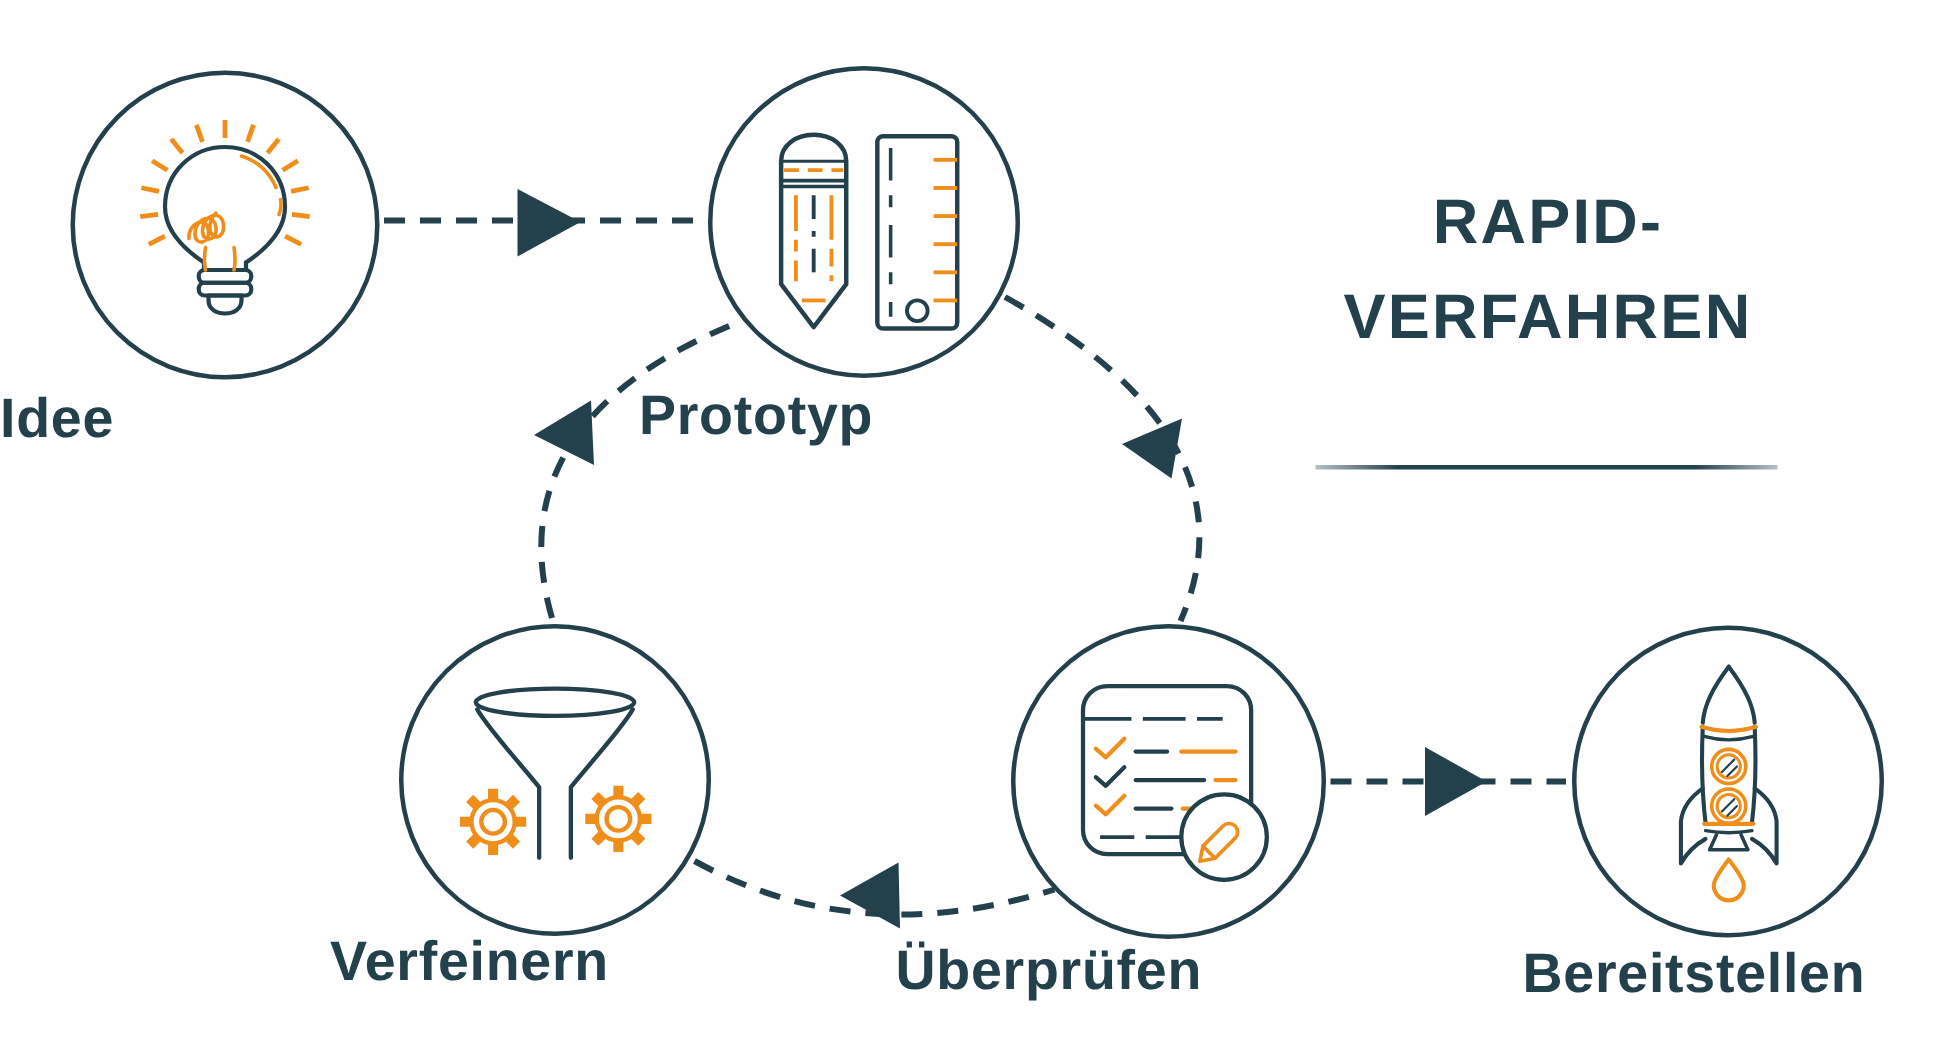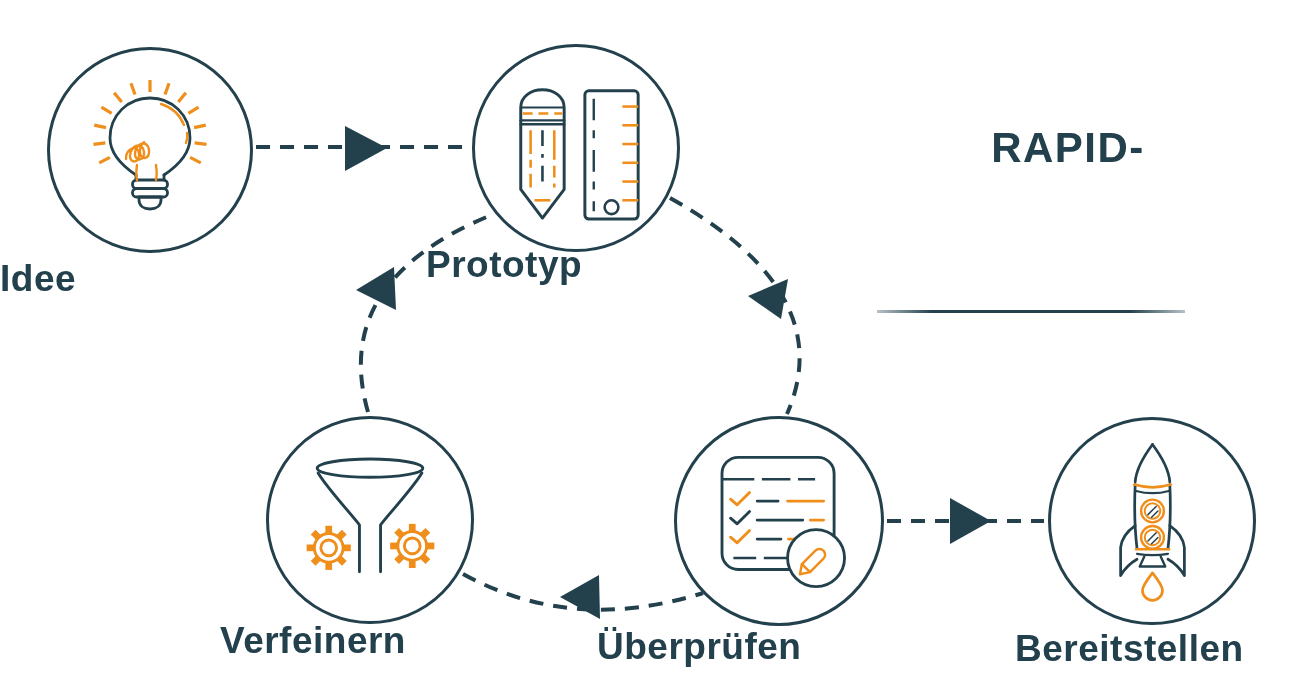--- a/index.html
+++ b/index.html
@@ -11,21 +11,21 @@
   .node{position:absolute;z-index:2;}
   .node-circle{
     position:absolute;box-sizing:border-box;border:3px solid #23404d;
     border-radius:50%;background:#ffffff;display:flex;align-items:center;justify-content:center;
   }
   .node-label{
     position:absolute;width:300px;text-align:left;color:#23404d;
     font-size:37px;font-weight:600;letter-spacing:.5px;z-index:3;
   }
   .title-block{
-    position:absolute;left:868px;top:116px;width:400px;text-align:center;z-index:2;
+    position:absolute;left:832px;top:116px;width:400px;text-align:center;z-index:2;
   }
   .title-line{
     color:#23404d;font-size:42px;font-weight:800;letter-spacing:1.5px;line-height:63px;
   }
   .title-underline{
     position:absolute;left:877px;top:310px;width:308px;height:3px;z-index:2;
     background:linear-gradient(90deg,#b7c1c6 0%,#23404d 18%,#23404d 82%,#b7c1c6 100%);
   }
   svg{display:block;}
 </style>
@@ -113,21 +113,21 @@
         <g stroke="#ef8e1b" stroke-width="2.6" stroke-linecap="butt">
           <line x1="122" y1="33" x2="138" y2="33"></line>
           <line x1="122" y1="52" x2="138" y2="52"></line>
           <line x1="122" y1="71" x2="138" y2="71"></line>
           <line x1="122" y1="90" x2="138" y2="90"></line>
           <line x1="122" y1="109" x2="138" y2="109"></line>
           <line x1="122" y1="128" x2="138" y2="128"></line>
         </g>
       </svg>
     </div>
-    <div class="node-label" style="left:426px;top:244px;">Prototyp</div>
+    <div class="node-label" style="left:426px;top:256px;">Prototyp</div>
   </div>
 
   <div class="node">
     <div class="node-circle" style="left:266px;top:416px;width:208px;height:208px;">
       <svg width="154" height="144" viewBox="0 0 160 150">
         <g stroke="#23404d" stroke-width="3" fill="none" stroke-linecap="round" stroke-linejoin="round">
           <ellipse cx="80" cy="21" rx="55" ry="9.5"></ellipse>
           <path d="M26,26 C34,40 58,66 69,80 L69,129"></path>
           <path d="M134,26 C126,40 102,66 91,80 L91,129"></path>
         </g>
@@ -220,16 +220,17 @@
           <line x1="70" y1="112" x2="79" y2="103"></line>
           <line x1="74" y1="115" x2="81" y2="108"></line>
         </g>
       </svg>
     </div>
     <div class="node-label" style="left:1015px;top:628px;">Bereitstellen</div>
   </div>
 
   <div class="title-block">
     <div class="title-line">RAPID-</div>
+    <div class="title-line">VERFAHREN</div>
   </div>
   <div class="title-underline"></div>
 
 </div>
 
 </body></html>

